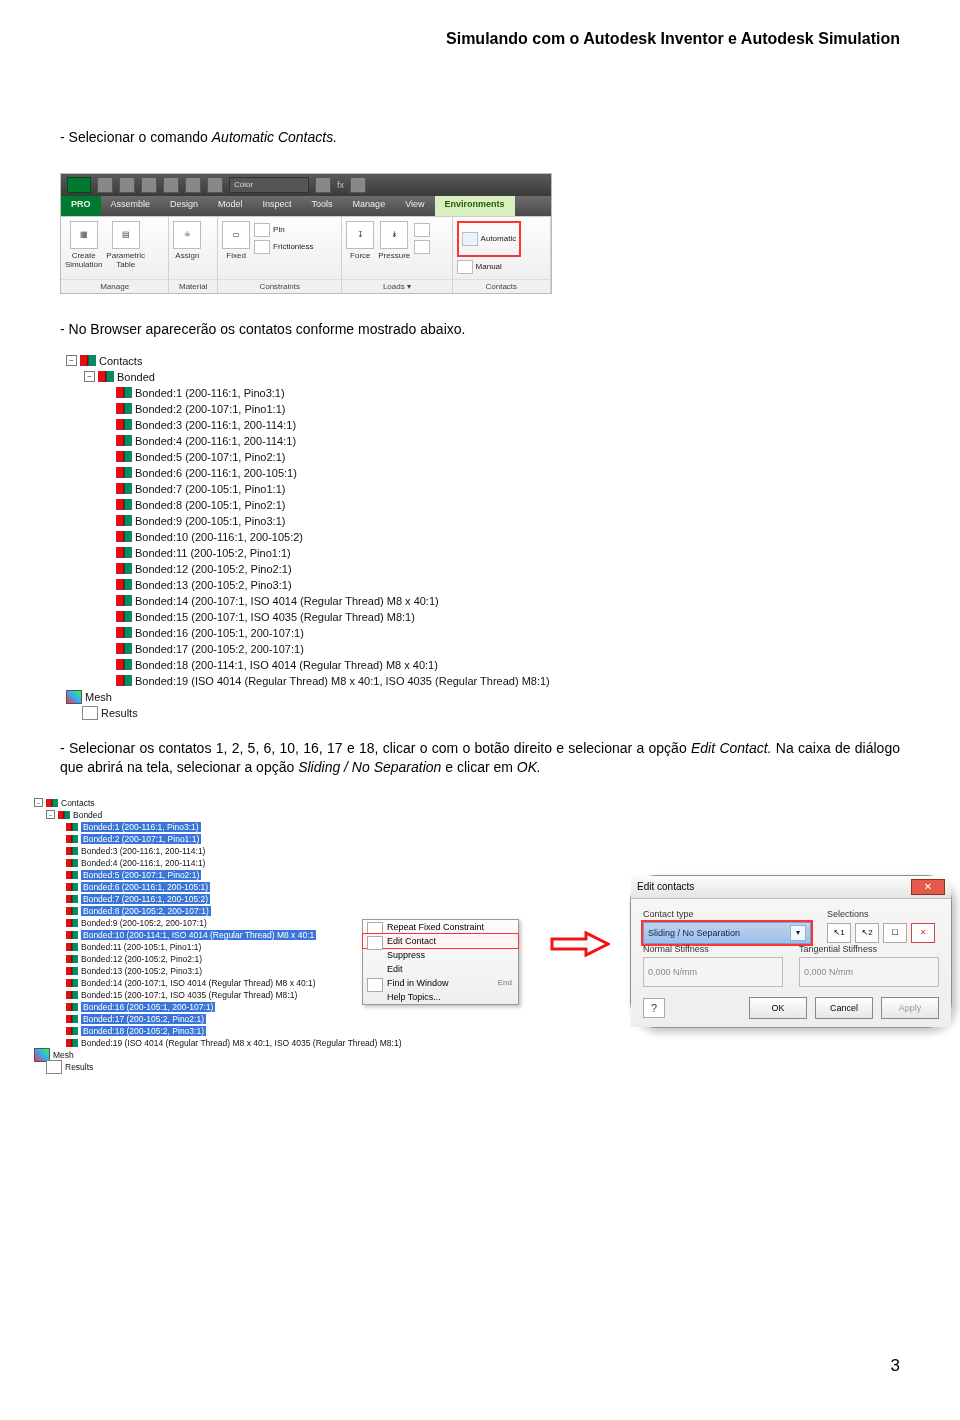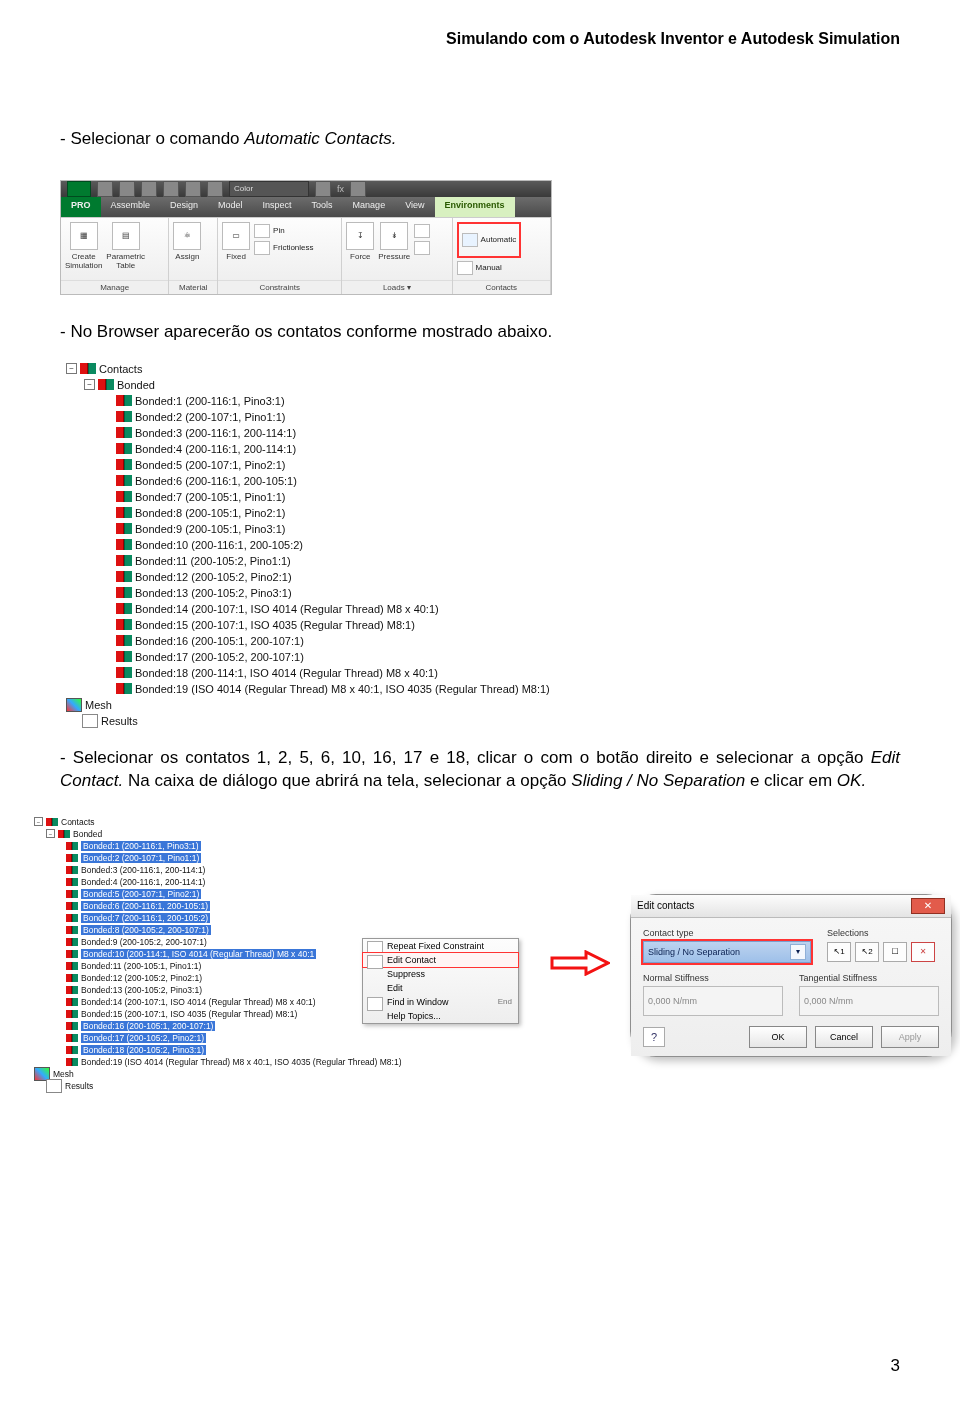--- a/index.html
+++ b/index.html
@@ -18,36 +18,36 @@
     box-sizing: border-box;
     padding: 30px 60px 40px 60px;
   }
   .header-line {
     text-align: right;
     font-weight: bold;
     font-size: 16px;
     margin-bottom: 80px;
   }
   .body-text {
-    font-size: 17px;
+    font-size: 14px;
     line-height: 1.35;
     text-align: justify;
   }
   .body-text .italic { font-style: italic; }
   .gap-ribbon { height: 12px; }
   
   .ribbon {
     width: 490px;
     border: 1px solid #bbb;
     background: linear-gradient(#fafafa, #f2f2f2);
     font-size: 9px;
     color: #222;
   }
   .ribbon-top {
-    height: 16px;
+    height: 22px;
     background: linear-gradient(#5a5a5a, #3a3a3a);
     color: #ddd;
     display: flex;
     align-items: center;
     padding: 0 6px;
     gap: 6px;
   }
   .ribbon-top .tb-icon {
     width: 14px; height: 14px; background: #888; border: 1px solid #555;
   }
@@ -651,21 +651,21 @@
           <div class="dlg-col">
             <div class="dlg-label">Selections</div>
             <div class="selicons">
               <span class="si">↖<span>1</span></span>
               <span class="si">↖<span>2</span></span>
               <span class="si">☐</span>
               <span class="si del">✕</span>
             </div>
           </div>
         </div>
-        <div class="dlg-row" style="margin-top:10px">
+        <div class="dlg-row" style="">
           <div class="dlg-col">
             <div class="dlg-label">Normal Stiffness</div>
             <input class="inp" readonly="" value="0,000 N/mm" style="">
           </div>
           <div class="dlg-col">
             <div class="dlg-label">Tangential Stiffness</div>
             <input class="inp" readonly="" value="0,000 N/mm" style="">
           </div>
         </div>
         <div class="dlg-foot">

